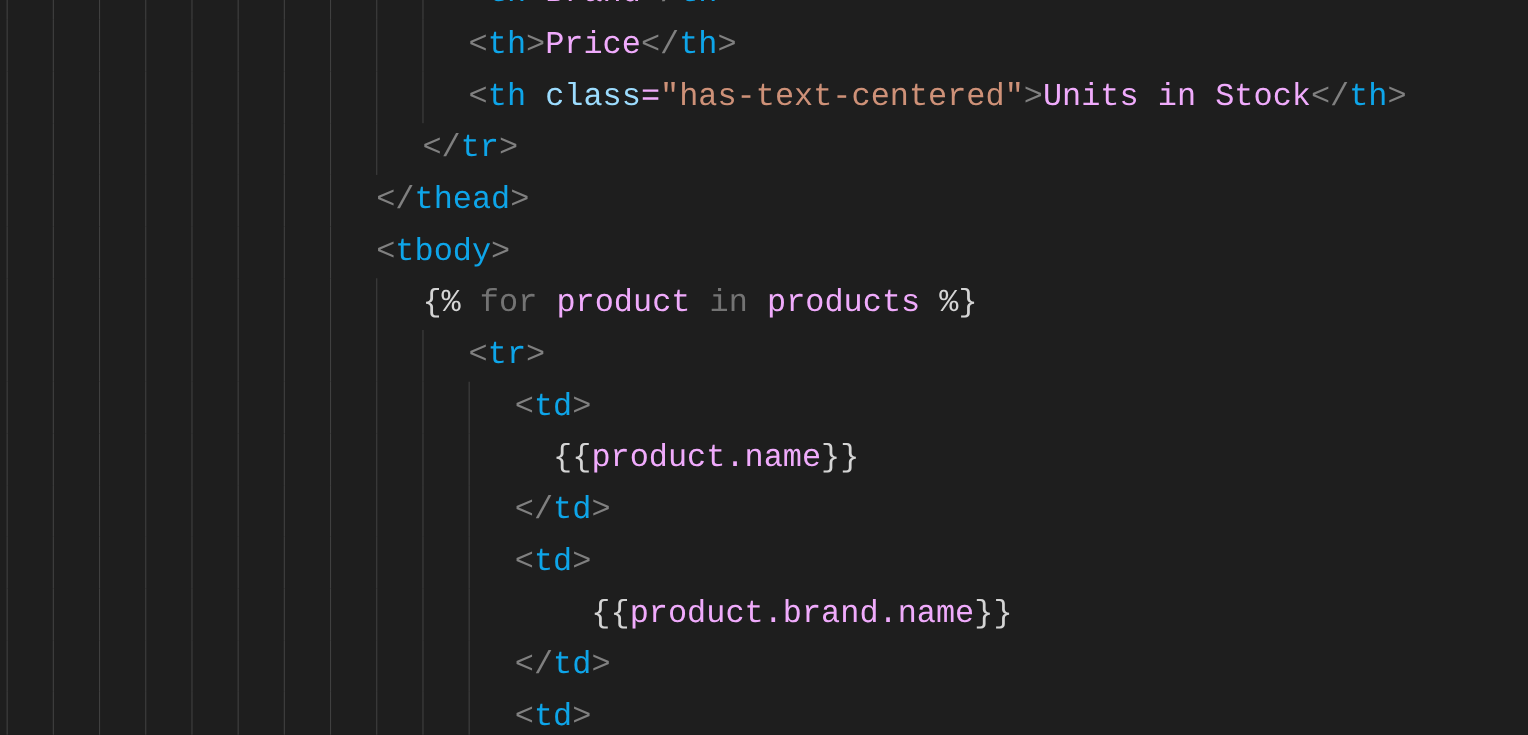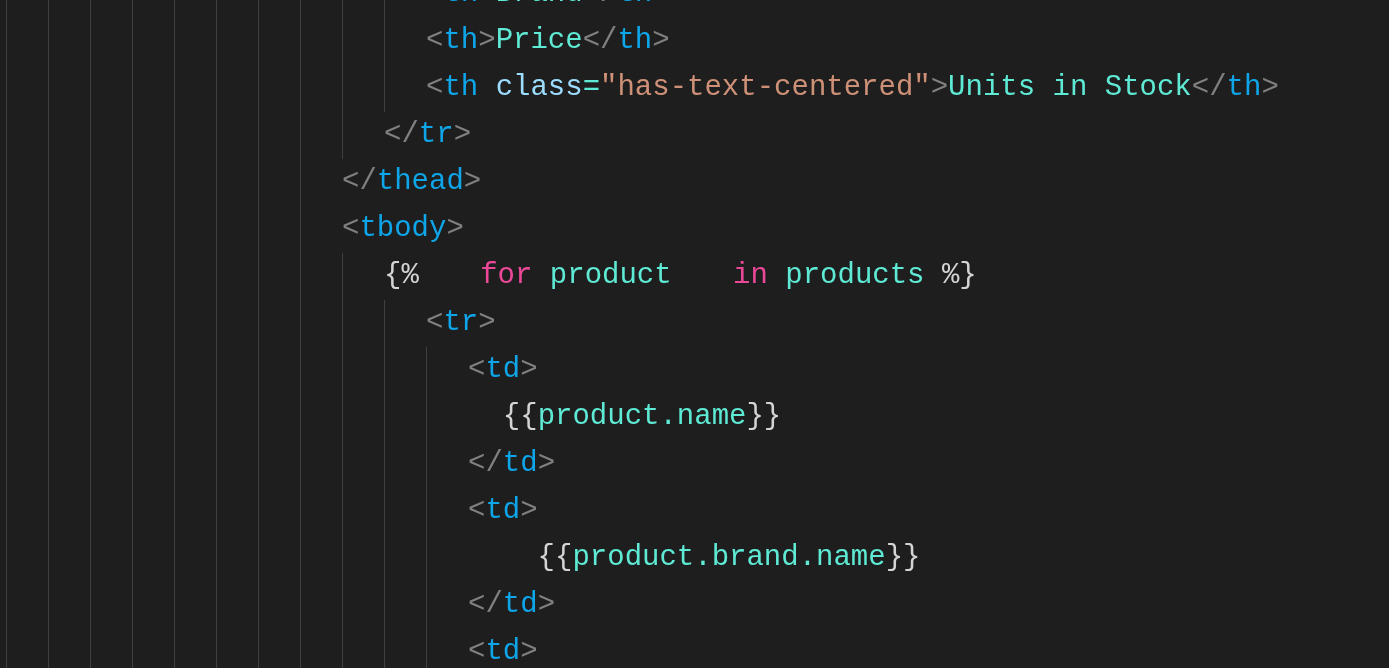--- a/index.html
+++ b/index.html
@@ -35,22 +35,22 @@
     border-left: 1px solid #404040;
     box-sizing: border-box;
   }
   .code {
     display: inline;
   }
   .bracket { color: #808080; }
   .tag { color: #0ea5e9; }
   .attr-name { color: #9cdcfe; }
   .attr-value { color: #ce9178; }
-  .text { color: #5eead4; }
+  .text { color: #f0abfc; }
   .delim { color: #d4d4d4; }
   .jinja-delim { color: #d4d4d4; }
-  .keyword { color: #ec4899; margin-left: 44px; }
-  .variable { color: #5eead4; }
+  .keyword { color: #737373; }
+  .variable { color: #f0abfc; }
 </style>
 </head>
 <body>
 
 <div class="editor" id="editor" style="margin-top: -29px;"><div class="line"><span class="indent-guides" style="margin-left: 6px;"><span class="guide"></span><span class="guide"></span><span class="guide"></span><span class="guide"></span><span class="guide"></span><span class="guide"></span><span class="guide"></span><span class="guide"></span><span class="guide"></span><span class="guide"></span></span><span class="code"><span class="bracket">&lt;</span><span class="tag">th</span><span class="bracket">&gt;</span><span class="text">Brand</span><span class="bracket">&lt;/</span><span class="tag">th</span><span class="bracket">&gt;</span></span></div><div class="line"><span class="indent-guides" style="margin-left: 6px;"><span class="guide"></span><span class="guide"></span><span class="guide"></span><span class="guide"></span><span class="guide"></span><span class="guide"></span><span class="guide"></span><span class="guide"></span><span class="guide"></span><span class="guide"></span></span><span class="code"><span class="bracket">&lt;</span><span class="tag">th</span><span class="bracket">&gt;</span><span class="text">Price</span><span class="bracket">&lt;/</span><span class="tag">th</span><span class="bracket">&gt;</span></span></div><div class="line"><span class="indent-guides" style="margin-left: 6px;"><span class="guide"></span><span class="guide"></span><span class="guide"></span><span class="guide"></span><span class="guide"></span><span class="guide"></span><span class="guide"></span><span class="guide"></span><span class="guide"></span><span class="guide"></span></span><span class="code"><span class="bracket">&lt;</span><span class="tag">th</span><span class="text"> </span><span class="attr-name">class</span><span class="text">=</span><span class="attr-value">"has-text-centered"</span><span class="bracket">&gt;</span><span class="text">Units in Stock</span><span class="bracket">&lt;/</span><span class="tag">th</span><span class="bracket">&gt;</span></span></div><div class="line"><span class="indent-guides" style="margin-left: 6px;"><span class="guide"></span><span class="guide"></span><span class="guide"></span><span class="guide"></span><span class="guide"></span><span class="guide"></span><span class="guide"></span><span class="guide"></span><span class="guide"></span></span><span class="code"><span class="bracket">&lt;/</span><span class="tag">tr</span><span class="bracket">&gt;</span></span></div><div class="line"><span class="indent-guides" style="margin-left: 6px;"><span class="guide"></span><span class="guide"></span><span class="guide"></span><span class="guide"></span><span class="guide"></span><span class="guide"></span><span class="guide"></span><span class="guide"></span></span><span class="code"><span class="bracket">&lt;/</span><span class="tag">thead</span><span class="bracket">&gt;</span></span></div><div class="line"><span class="indent-guides" style="margin-left: 6px;"><span class="guide"></span><span class="guide"></span><span class="guide"></span><span class="guide"></span><span class="guide"></span><span class="guide"></span><span class="guide"></span><span class="guide"></span></span><span class="code"><span class="bracket">&lt;</span><span class="tag">tbody</span><span class="bracket">&gt;</span></span></div><div class="line"><span class="indent-guides" style="margin-left: 6px;"><span class="guide"></span><span class="guide"></span><span class="guide"></span><span class="guide"></span><span class="guide"></span><span class="guide"></span><span class="guide"></span><span class="guide"></span><span class="guide"></span></span><span class="code"><span class="jinja-delim">{% </span><span class="keyword">for</span><span class="text"> </span><span class="variable">product</span><span class="text"> </span><span class="keyword">in</span><span class="text"> </span><span class="variable">products</span><span class="jinja-delim"> %}</span></span></div><div class="line"><span class="indent-guides" style="margin-left: 6px;"><span class="guide"></span><span class="guide"></span><span class="guide"></span><span class="guide"></span><span class="guide"></span><span class="guide"></span><span class="guide"></span><span class="guide"></span><span class="guide"></span><span class="guide"></span></span><span class="code"><span class="bracket">&lt;</span><span class="tag">tr</span><span class="bracket">&gt;</span></span></div><div class="line"><span class="indent-guides" style="margin-left: 6px;"><span class="guide"></span><span class="guide"></span><span class="guide"></span><span class="guide"></span><span class="guide"></span><span class="guide"></span><span class="guide"></span><span class="guide"></span><span class="guide"></span><span class="guide"></span><span class="guide"></span></span><span class="code"><span class="bracket">&lt;</span><span class="tag">td</span><span class="bracket">&gt;</span></span></div><div class="line"><span class="indent-guides" style="margin-left: 6px;"><span class="guide"></span><span class="guide"></span><span class="guide"></span><span class="guide"></span><span class="guide"></span><span class="guide"></span><span class="guide"></span><span class="guide"></span><span class="guide"></span><span class="guide"></span><span class="guide"></span></span><span class="code"><span class="delim">  {{</span><span class="variable">product.name</span><span class="delim">}}</span></span></div><div class="line"><span class="indent-guides" style="margin-left: 6px;"><span class="guide"></span><span class="guide"></span><span class="guide"></span><span class="guide"></span><span class="guide"></span><span class="guide"></span><span class="guide"></span><span class="guide"></span><span class="guide"></span><span class="guide"></span><span class="guide"></span></span><span class="code"><span class="bracket">&lt;/</span><span class="tag">td</span><span class="bracket">&gt;</span></span></div><div class="line"><span class="indent-guides" style="margin-left: 6px;"><span class="guide"></span><span class="guide"></span><span class="guide"></span><span class="guide"></span><span class="guide"></span><span class="guide"></span><span class="guide"></span><span class="guide"></span><span class="guide"></span><span class="guide"></span><span class="guide"></span></span><span class="code"><span class="bracket">&lt;</span><span class="tag">td</span><span class="bracket">&gt;</span></span></div><div class="line"><span class="indent-guides" style="margin-left: 6px;"><span class="guide"></span><span class="guide"></span><span class="guide"></span><span class="guide"></span><span class="guide"></span><span class="guide"></span><span class="guide"></span><span class="guide"></span><span class="guide"></span><span class="guide"></span><span class="guide"></span></span><span class="code"><span class="delim">    {{</span><span class="variable">product.brand.name</span><span class="delim">}}</span></span></div><div class="line"><span class="indent-guides" style="margin-left: 6px;"><span class="guide"></span><span class="guide"></span><span class="guide"></span><span class="guide"></span><span class="guide"></span><span class="guide"></span><span class="guide"></span><span class="guide"></span><span class="guide"></span><span class="guide"></span><span class="guide"></span></span><span class="code"><span class="bracket">&lt;/</span><span class="tag">td</span><span class="bracket">&gt;</span></span></div><div class="line"><span class="indent-guides" style="margin-left: 6px;"><span class="guide"></span><span class="guide"></span><span class="guide"></span><span class="guide"></span><span class="guide"></span><span class="guide"></span><span class="guide"></span><span class="guide"></span><span class="guide"></span><span class="guide"></span><span class="guide"></span></span><span class="code"><span class="bracket">&lt;</span><span class="tag">td</span><span class="bracket">&gt;</span></span></div></div>
 
 </body></html>

